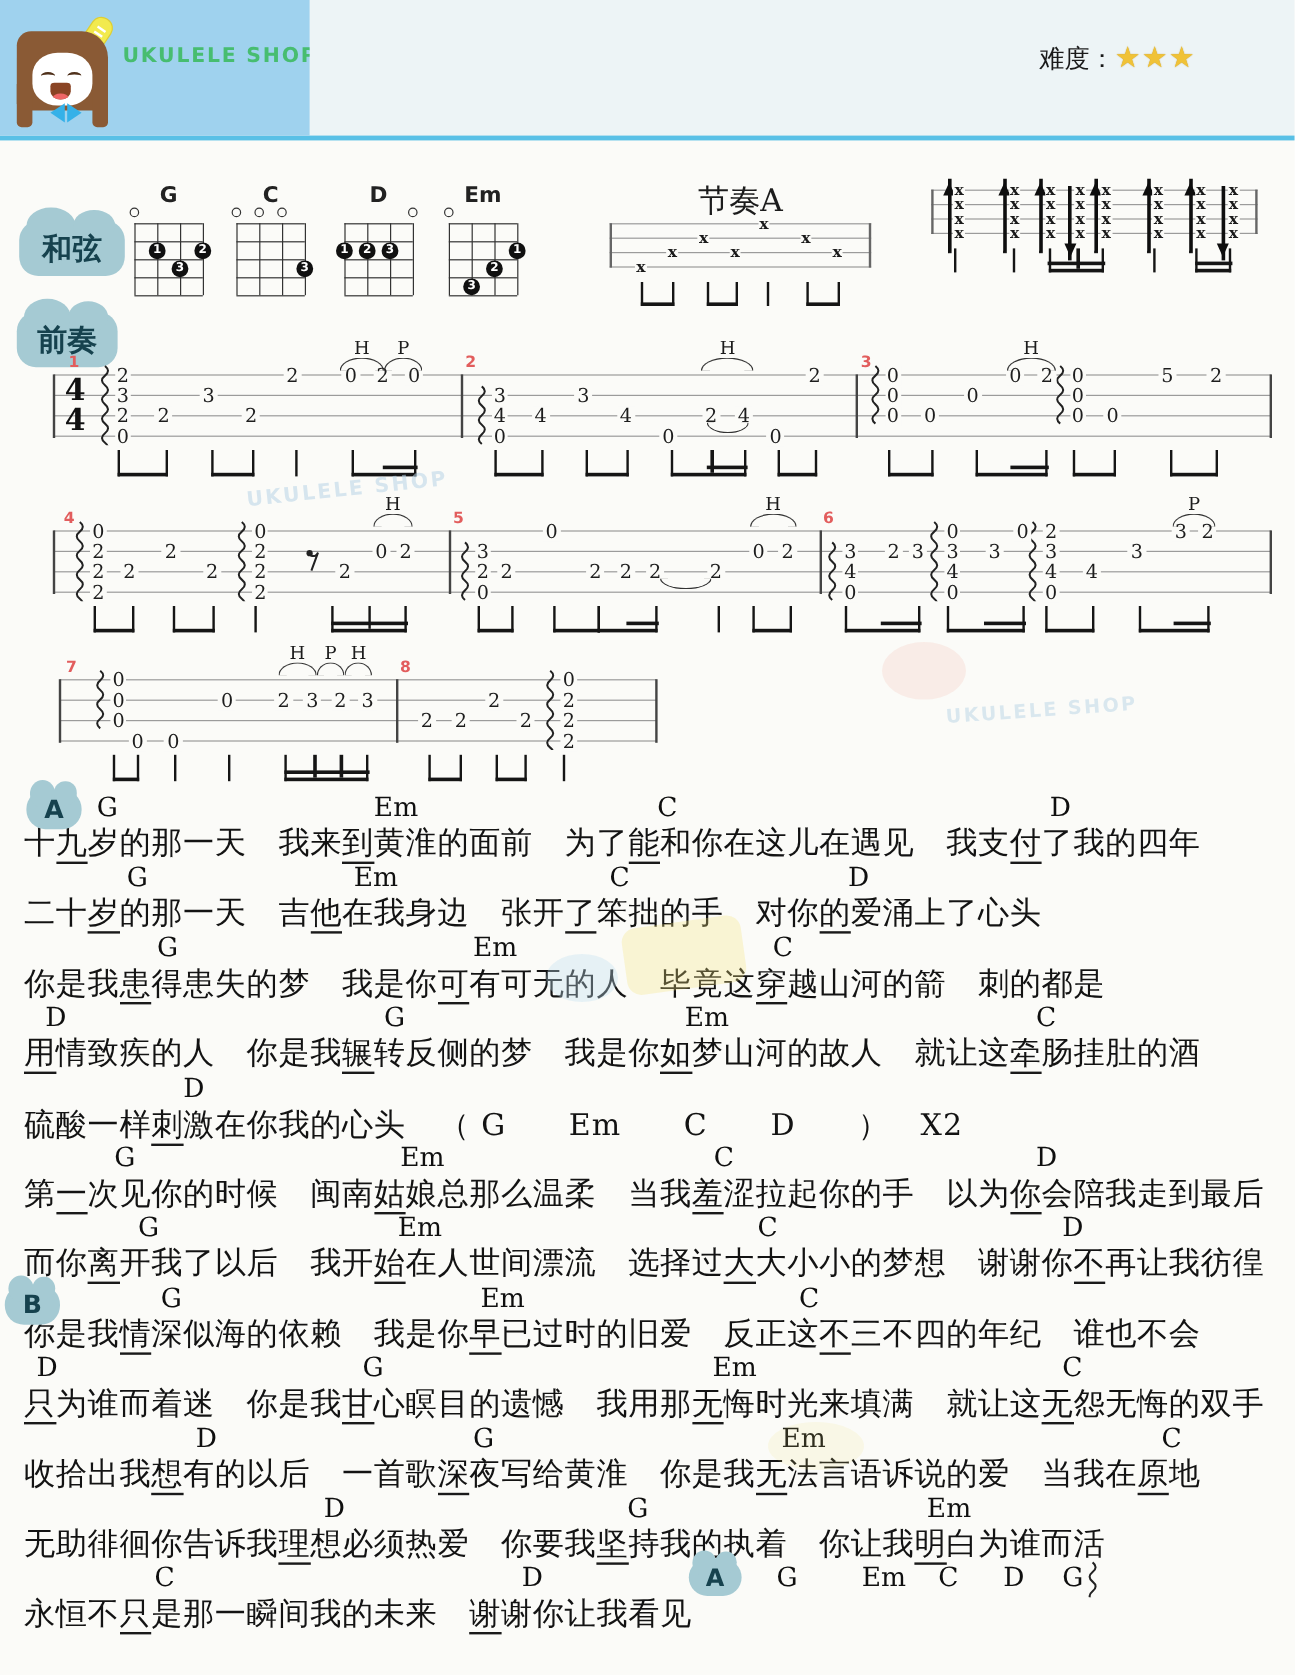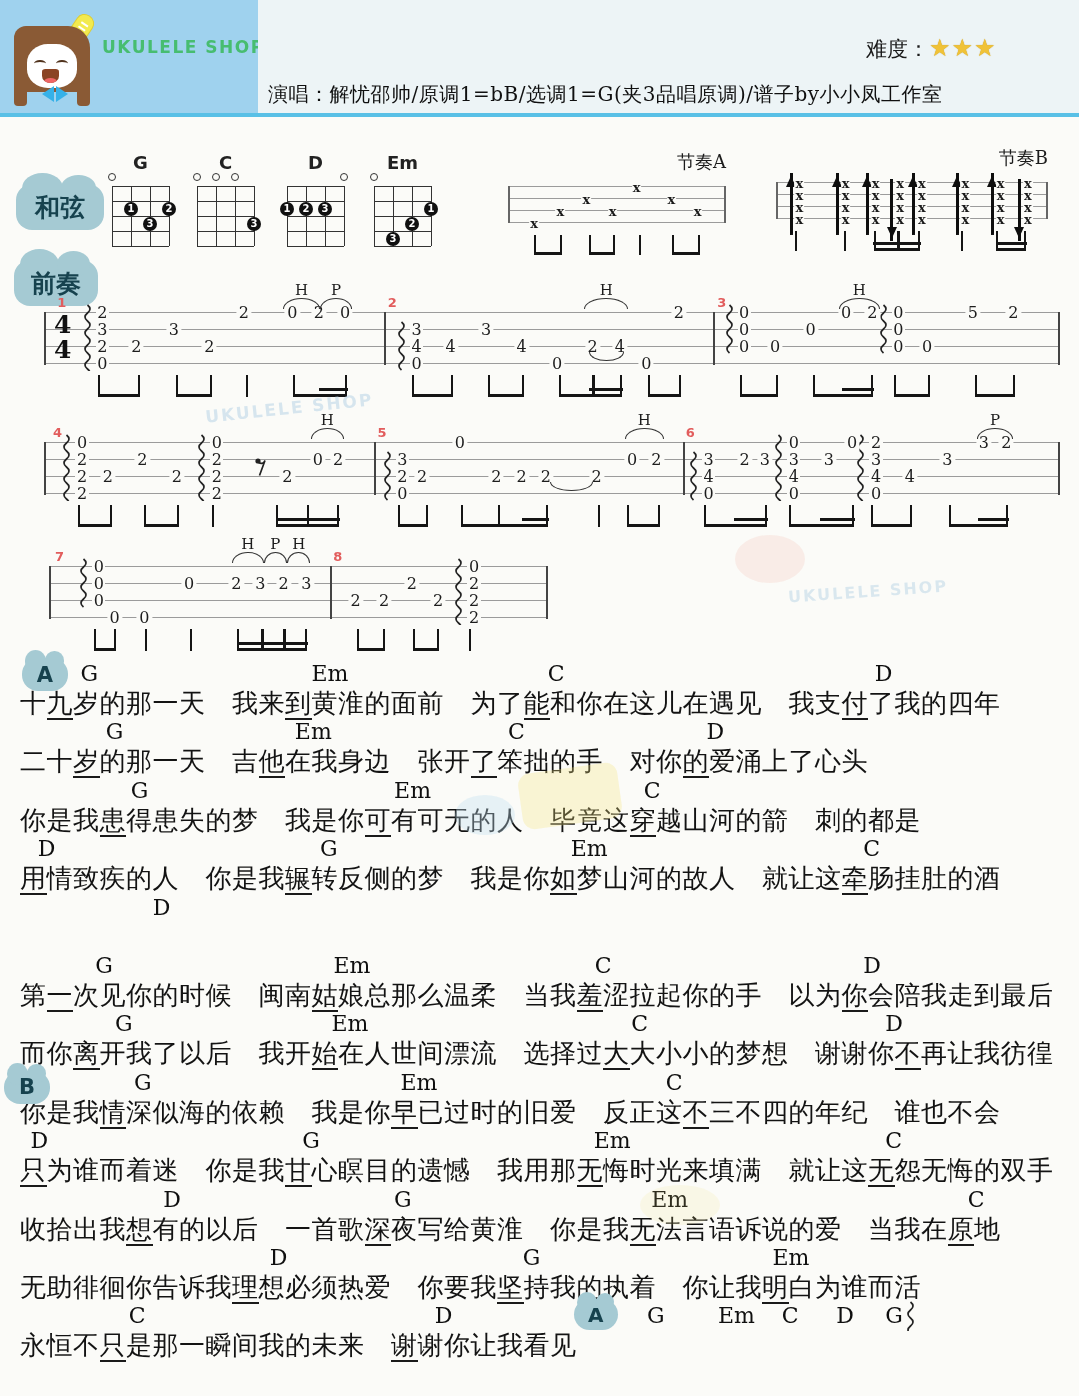--- a/index.html
+++ b/index.html
@@ -48,21 +48,21 @@
   .cd-grid{position:relative;margin-top:16px;width:57px;height:60px}
   .vl{position:absolute;top:0;width:1.4px;height:60px;background:#333}
   .hl{position:absolute;left:0;width:57px;height:1.4px;background:#333}
   .op{position:absolute;width:8px;height:8px;border:1.5px solid #333;border-radius:50%;top:-13px;transform:translateX(-50%)}
   .dt{position:absolute;width:14px;height:14px;background:#101010;border-radius:50%;transform:translate(-50%,-50%);color:#fff;font-size:10px;display:flex;align-items:center;justify-content:center;font-weight:bold}
 
   
   .rwrap{position:absolute}
   #rA{left:508px;top:150px;width:218px}
   #rB{left:776px;top:146px;width:272px}
-  .rlabel{text-align:right;font-size:18px;color:#1c1c1c;font-family:"DejaVu Serif",serif;height:24px}
+  .rlabel{text-align:center;font-size:26px;color:#1c1c1c;font-family:"DejaVu Serif",serif;height:24px}
   .rstaff{position:relative;height:37px;margin-top:12px}
   .sline{position:absolute;left:0;width:100%;height:1px;background:#9b9b9b}
   .redge{position:absolute;top:0;width:1.6px;height:37px;background:#666}
   .xm{position:absolute;transform:translate(-50%,-50%);font:bold 13px "DejaVu Serif",serif;background:#fbfbf8;padding:0 1px;color:#1a1a1a;line-height:1}
   .rbeams{position:relative;height:24px;margin-top:12px}
   .beam{position:absolute;top:0;height:20px;border-left:2.6px solid #151515}
   .beam.w{border-right:2.6px solid #151515;border-bottom:3px solid #151515}
   .b2{position:absolute;right:-2.6px;bottom:3.4px;height:2.6px;background:#151515;left:48%}
   .b2.full{left:-2.6px}
   .bstem{position:absolute;top:0;bottom:0;width:2.6px;background:#151515}
@@ -125,21 +125,20 @@
         <div class="bow"></div>
         <div class="bow2"></div>
       </div>
       <div class="logo-text">
         <div class="logo-sub">UKULELE SHOP</div>
       </div>
     </div>
     <div class="difficulty">
       <span>难度：</span><span class="stars" id="stars"><span>★</span><span>★</span><span>★</span></span>
     </div>
-    <div class="subtitle">演唱：解忧邵帅/原调1=bB/选调1=G(夹3品唱原调)/谱子by小小凤工作室</div>
   </div>
 
   <div class="cloud cloud-hx">
       <b>和弦</b>
     </div>
   <div class="cloud cloud-qz">
       <b>前奏</b>
     </div>
 
   <div id="chordArea">
@@ -236,21 +235,20 @@
       </div>
     <div class="rbeams" id="rAbeams">
         <div class="beam w" style="left: 12%; height: 20px; width: 13%;"></div>
         <div class="beam w" style="left: 37%; height: 20px; width: 12%;"></div>
         <div class="beam" style="left: 60%; height: 20px;"></div>
         <div class="beam w" style="left: 75%; height: 20px; width: 13%;"></div>
       </div>
   </div>
 
   <div class="rwrap" id="rB">
-    <div class="rlabel">节奏B</div>
     <div class="rstaff" id="rBstaff">
         <div class="sline" style="top: 0px;"></div>
         <div class="sline" style="top: 12px;"></div>
         <div class="sline" style="top: 24px;"></div>
         <div class="sline" style="top: 36px;"></div>
         <div class="redge" style="left: 0px;"></div>
         <div class="redge" style="right: 0px; left: auto;"></div>
         <div class="arr u" style="left: 5%;"></div>
         <div class="xm" style="left: 8.6%; top: 0.5px;">x</div>
         <div class="xm" style="left: 8.6%; top: 12.5px;">x</div>
@@ -633,20 +631,21 @@
           <span class="ch" style="left: 28.7%;">G</span>
           <span class="ch" style="left: 52.7%;">Em</span>
           <span class="ch" style="left: 80.7%;">C</span>
         </div>
         <div class="lrow"><span class="u">用</span><span>情</span><span>致</span><span>疾</span><span>的</span><span>人</span><span>　</span><span>你</span><span>是</span><span>我</span><span class="u">辗</span><span>转</span><span>反</span><span>侧</span><span>的</span><span>梦</span><span>　</span><span>我</span><span>是</span><span>你</span><span class="u">如</span><span>梦</span><span>山</span><span>河</span><span>的</span><span>故</span><span>人</span><span>　</span><span>就</span><span>让</span><span>这</span><span class="u">牵</span><span>肠</span><span>挂</span><span>肚</span><span>的</span><span>酒</span></div>
       </div>
       <div class="lline">
         <div class="crow">
           <span class="ch" style="left: 12.7%;">D</span>
         </div>
+        <div class="lrow"><span>硫</span><span>酸</span><span>一</span><span>样</span><span class="u">刺</span><span>激</span><span>在</span><span>你</span><span>我</span><span>的</span><span>心</span><span>头</span><span class="suffix">（ G　　Em　　C　　D　　）　X2</span></div>
       </div>
       <div class="lline">
         <div class="crow">
           <span class="ch" style="left: 7.2%;">G</span>
           <span class="ch" style="left: 30%;">Em</span>
           <span class="ch" style="left: 55%;">C</span>
           <span class="ch" style="left: 80.7%;">D</span>
         </div>
         <div class="lrow"><span>第</span><span class="u">一</span><span>次</span><span>见</span><span>你</span><span>的</span><span>时</span><span>候</span><span>　</span><span>闽</span><span>南</span><span class="u">姑</span><span>娘</span><span>总</span><span>那</span><span>么</span><span>温</span><span>柔</span><span>　</span><span>当</span><span>我</span><span class="u">羞</span><span>涩</span><span>拉</span><span>起</span><span>你</span><span>的</span><span>手</span><span>　</span><span>以</span><span>为</span><span class="u">你</span><span>会</span><span>陪</span><span>我</span><span>走</span><span>到</span><span>最</span><span>后</span></div>
       </div>

